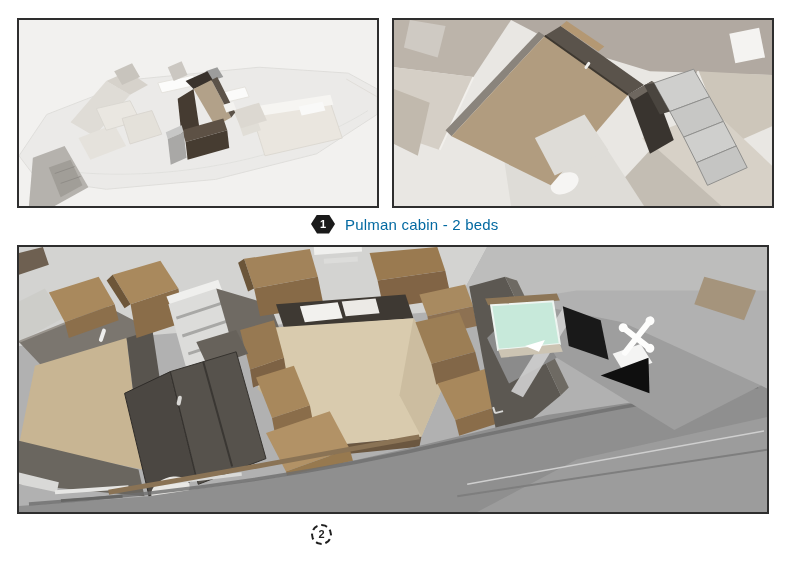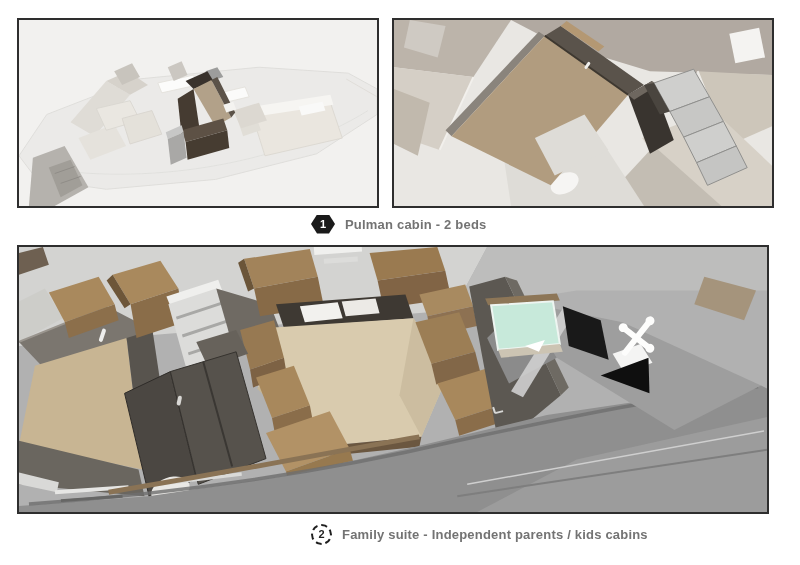--- a/index.html
+++ b/index.html
@@ -24,24 +24,24 @@
   .panel-2{left:392px;top:18px;width:382px;height:190px;background:#e9e7e3;}
   .panel-3{left:17px;top:245px;width:752px;height:269px;background:#b1b1b1;}
   .caption{
     position:absolute;
     display:flex;align-items:center;gap:10px;
     height:20px;
   }
   .caption-1{left:311px;top:214px;}
   .caption-2{left:311px;top:524px;}
   .caption-text{
-    font-size:13px;
-    font-weight:700;
+    font-size:15px;
+    font-weight:400;
     letter-spacing:0.2px;
-    color:#737373;
+    color:#0369a1;
     white-space:nowrap;
   }
   .badge{
     display:flex;align-items:center;justify-content:center;
     font-size:11px;font-weight:700;
     flex:0 0 auto;
   }
   .badge-hex{
     width:24px;height:19px;
     background:#1a1a1a;color:#ffffff;
@@ -266,16 +266,15 @@
           <circle cx="-17" cy="0" r="4.5" fill="#fdfdfc"></circle>
         </g>
       </g>
     </svg>
   </figure>
 
   <div class="caption caption-2">
     <span class="badge badge-dashed">
       <span>2</span>
     </span>
-    <span class="caption-text">Family suite - Independent parents / kids cabins</span>
   </div>
 
 </div>
 
 </body></html>

